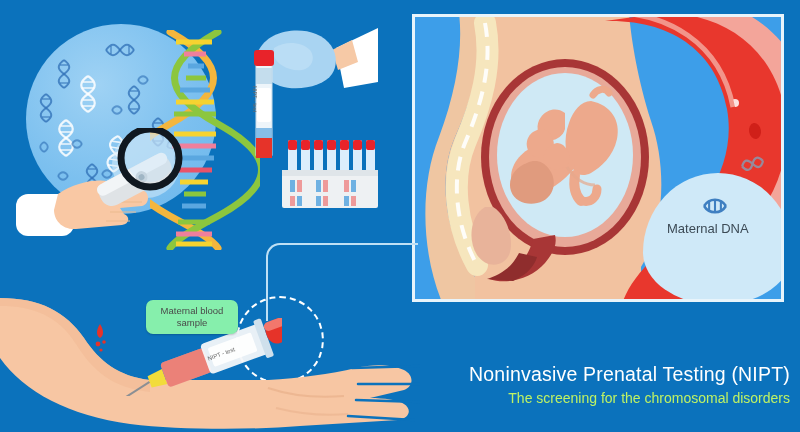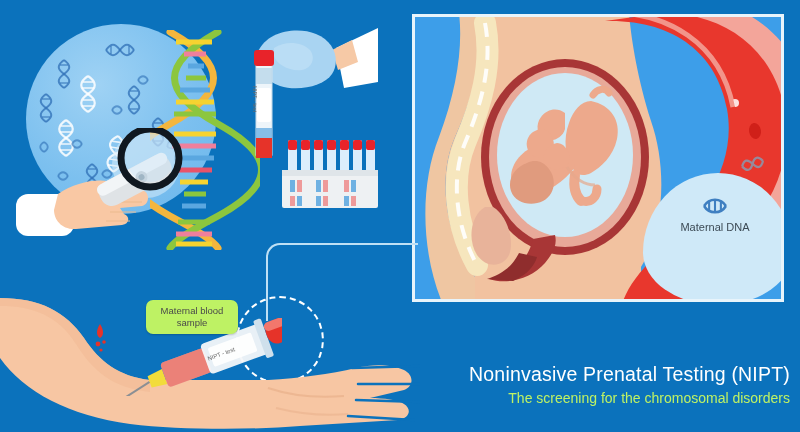--- a/index.html
+++ b/index.html
@@ -39,27 +39,27 @@
 
   
   #dna-circle{
     left:26px;top:24px;width:190px;height:190px;
     border-radius:50%;
     background:radial-gradient(circle at 38% 32%, #9fd2f4 0%, #7cc0ef 55%, #6ab6ec 100%);
   }
 
   
   .callout{
-    background:#bef264;border-radius:7px;
+    background:#86efac;border-radius:7px;
     padding:5px 9px;
     color:#4a4a4a;font-size:9.5px;line-height:1.25;
     text-align:center;box-shadow:0 1px 2px rgba(0,0,0,.2);
   }
   .dna-legend-label{
-    font-size:11px;color:#3c4a55;text-align:center;
+    font-size:13px;color:#3c4a55;
     white-space:nowrap;
   }
   #title-block{left:468px;top:340px;width:322px;text-align:right;}
   #main-title{
     color:#ffffff;font-size:19.5px;font-weight:400;letter-spacing:.2px;
     white-space:nowrap;
     margin-top:23px;
   }
   #sub-title{
     color:#bef264;font-size:14px;font-weight:400;margin-top:4px;

